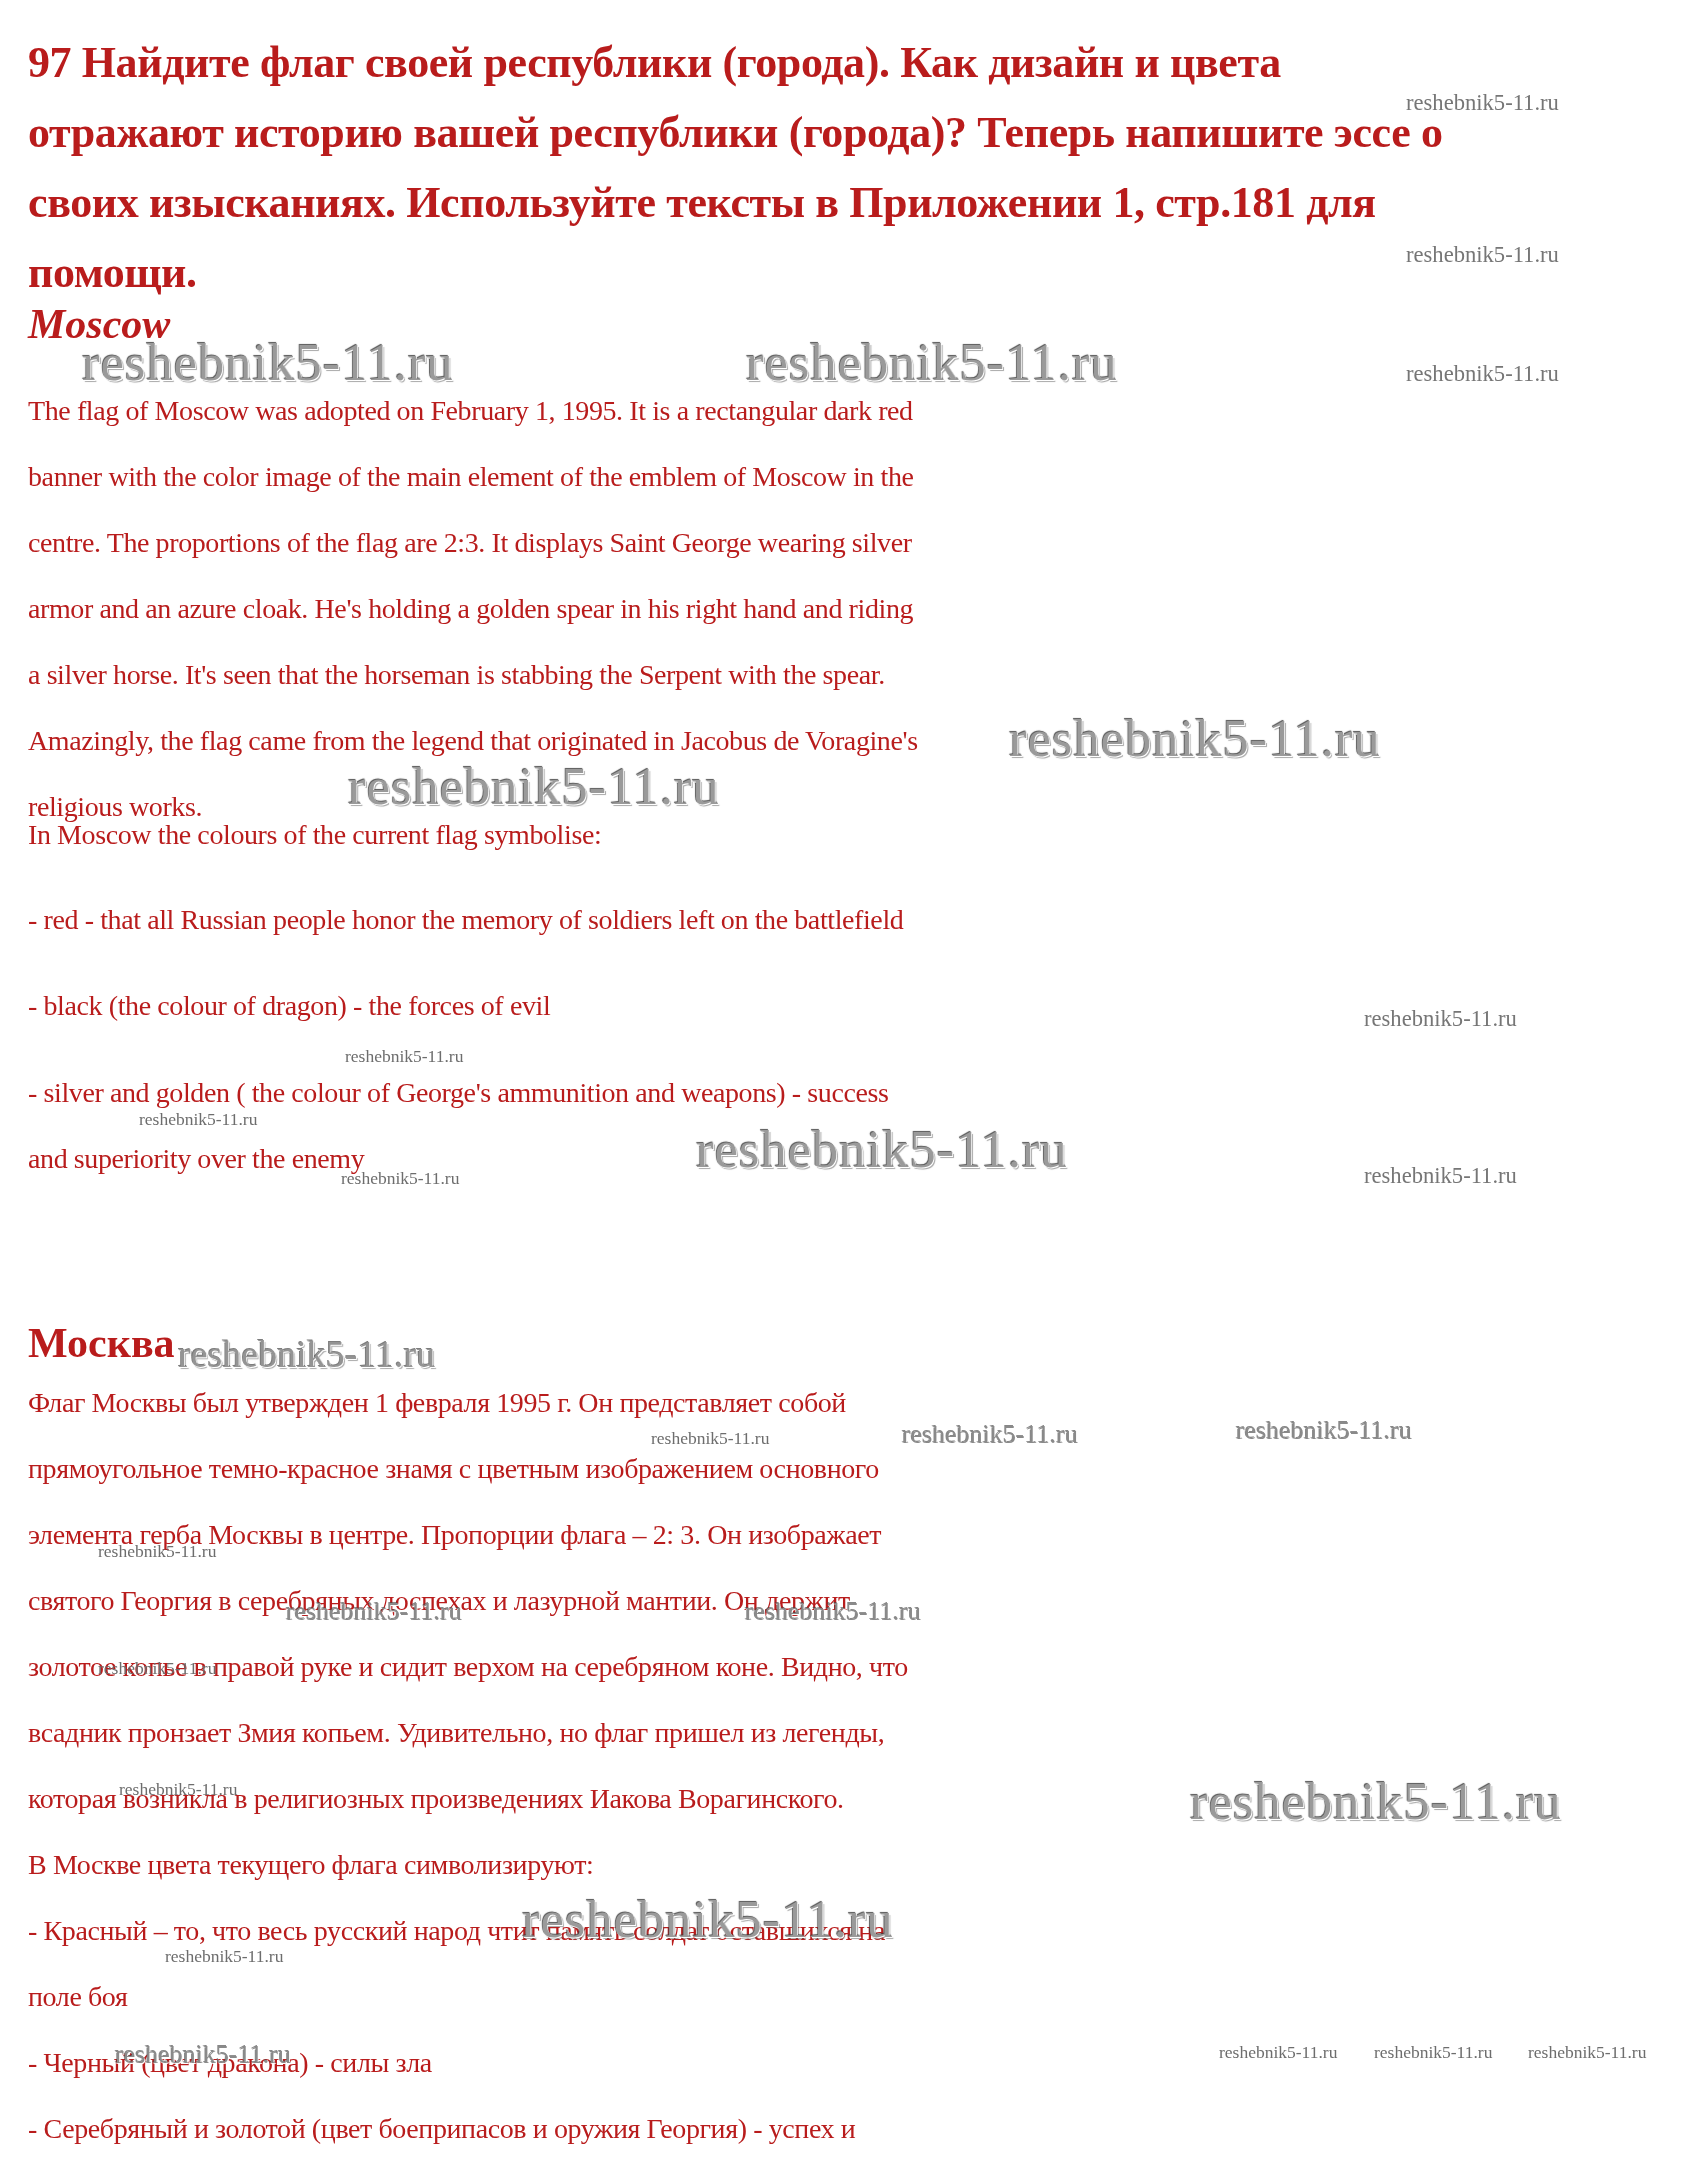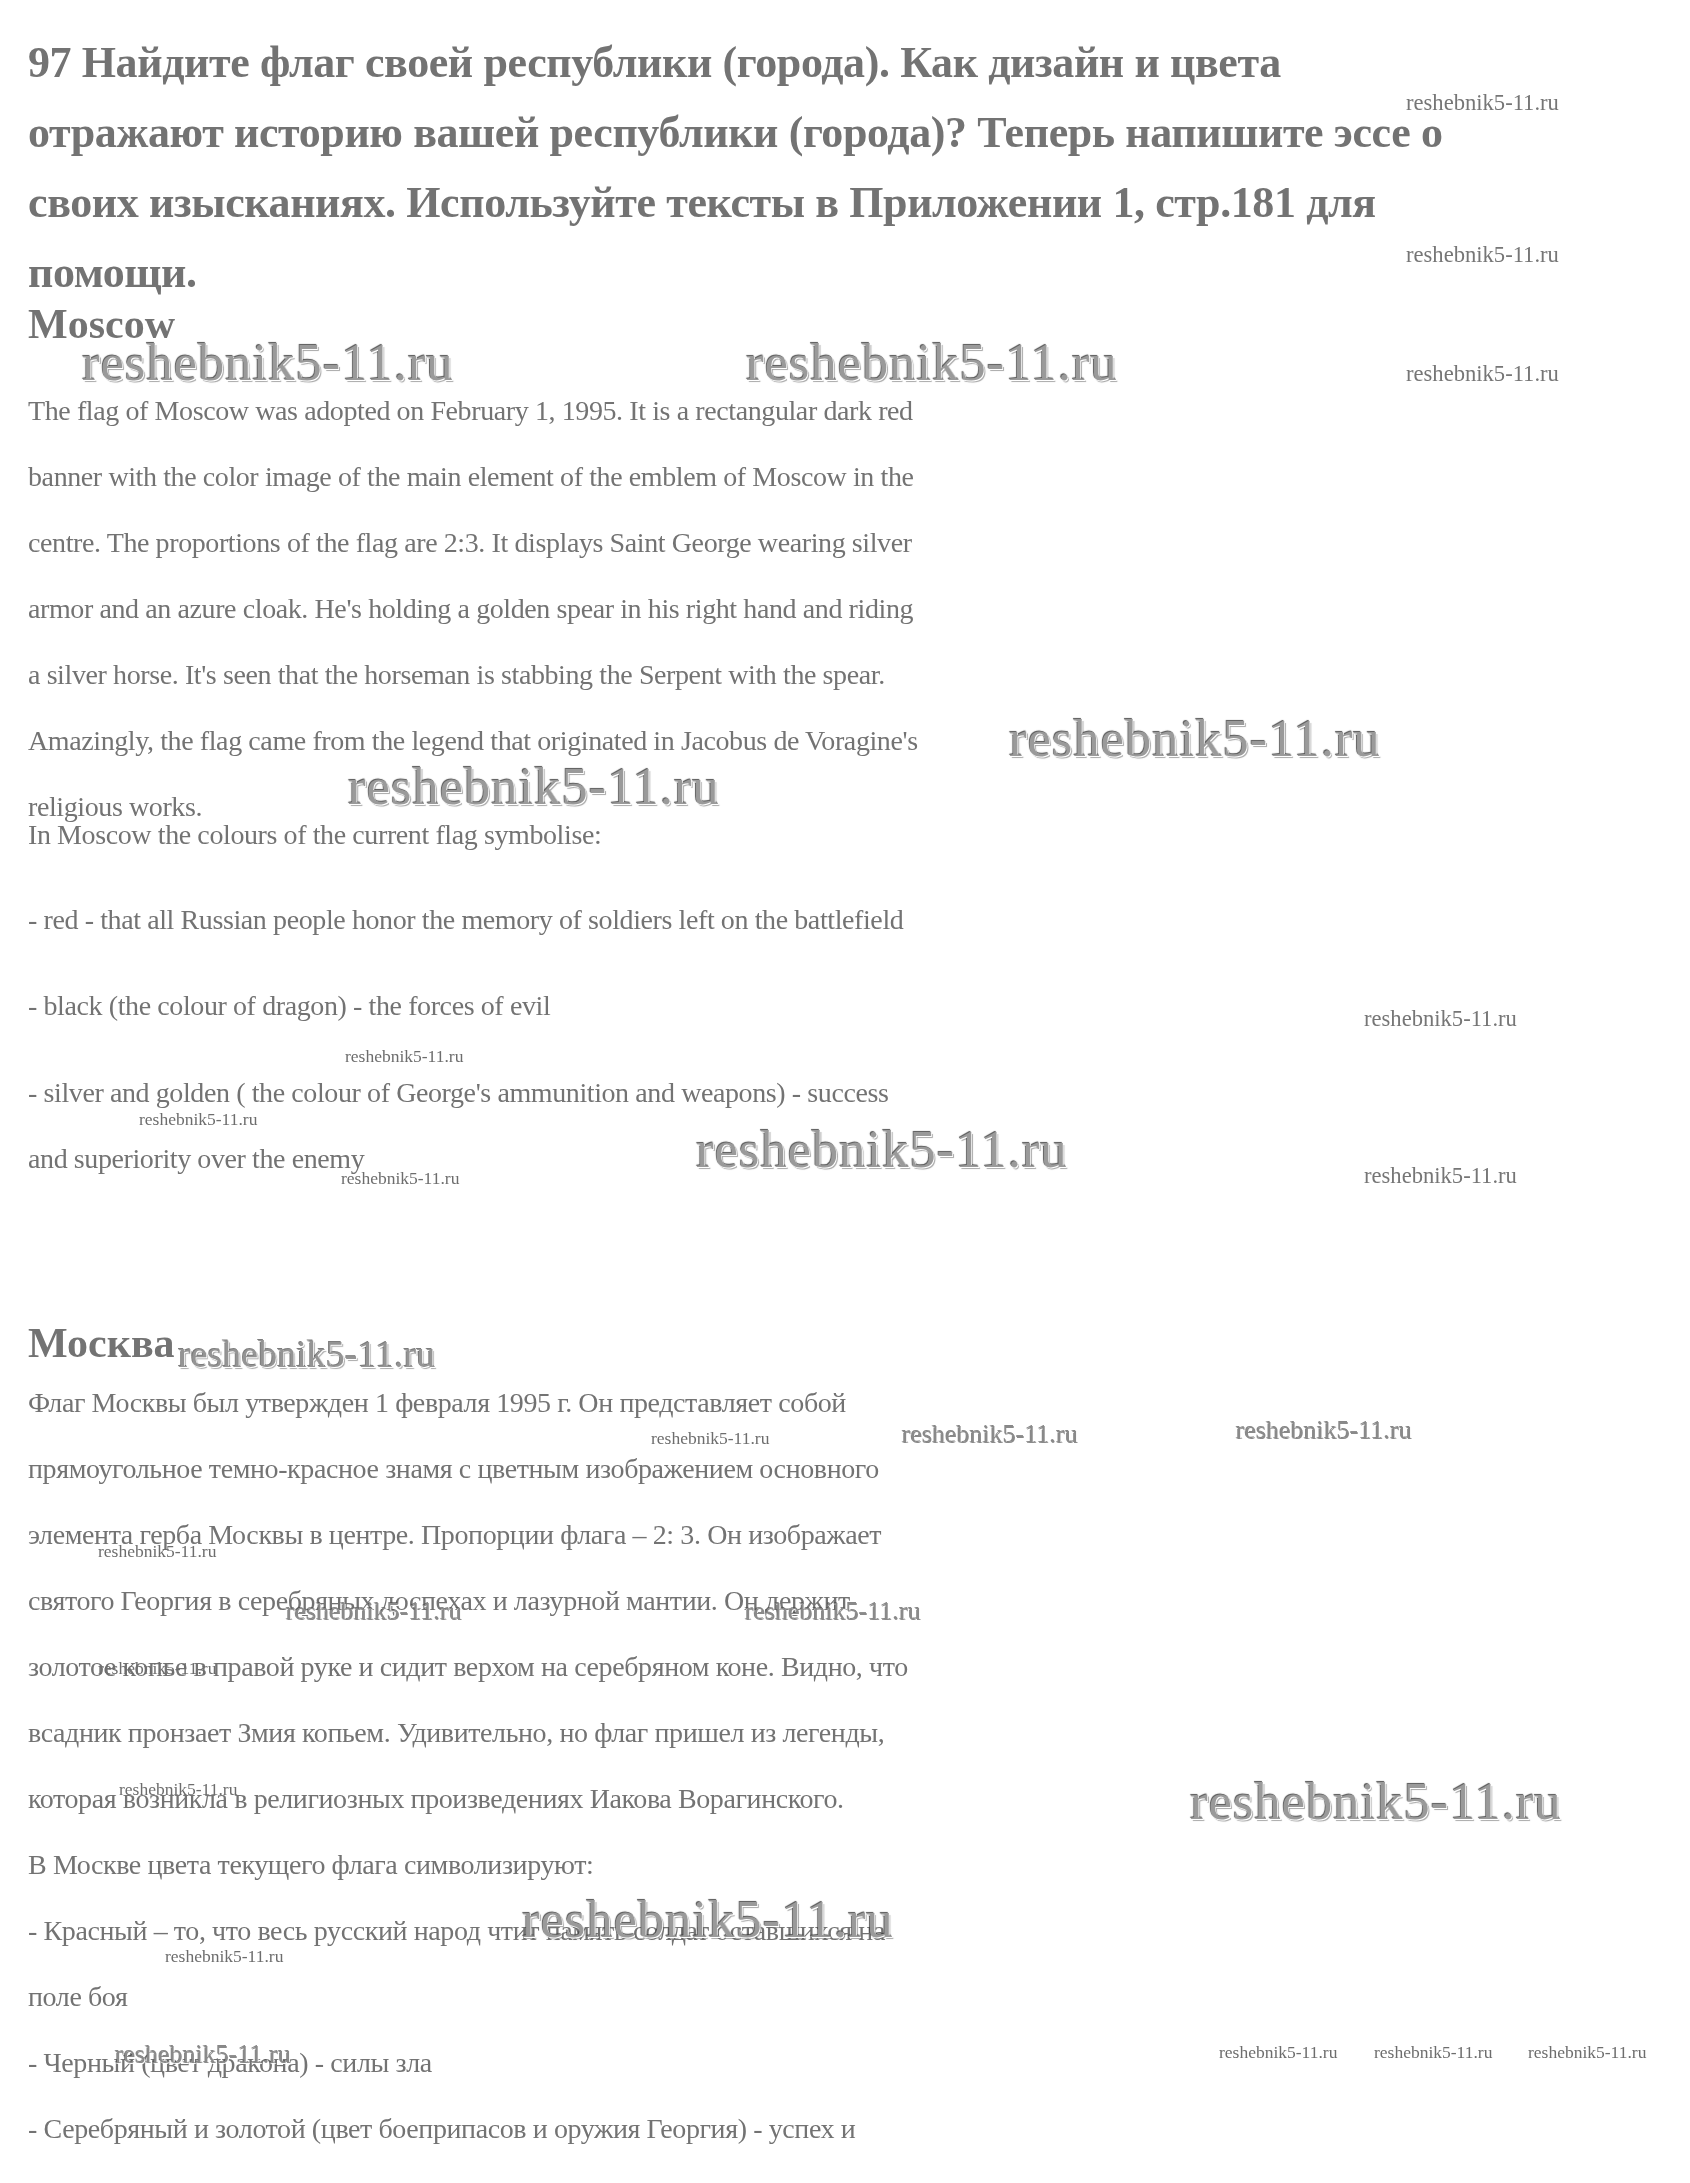--- a/index.html
+++ b/index.html
@@ -12,21 +12,21 @@
     width: 1690px;
     height: 2183px;
     background: #ffffff;
     overflow: hidden;
     font-family: "Liberation Serif", "DejaVu Serif", serif;
     color: #000000;
   }
   .txt {
     position: absolute;
     white-space: pre;
-    color: #737373;
+    color: #b91c1c;
   }
   .task-heading {
     font-weight: bold;
     font-size: 44px;
     line-height: 70px;
     letter-spacing: -0.4px;
   }
   .section-heading {
     font-weight: bold;
     font-size: 42px;
@@ -68,21 +68,21 @@
 </head>
 <body>
 
 <div id="page">
 
   <div class="txt task-heading" style="left:28px; top:27.6px;">97 Найдите флаг своей республики (города). Как дизайн и цвета
 отражают историю вашей республики (города)? Теперь напишите эссе о
 своих изысканиях. Используйте тексты в Приложении 1, стр.181 для
 помощи.</div>
 
-  <div class="txt section-heading" style="left:28px; top:301px;">Moscow</div>
+  <div class="txt section-heading" style="left:28px; top:301px;font-style:italic;">Moscow</div>
 
   <div class="txt body-text" style="left:28px; top:378px;">The flag of Moscow was adopted on February 1, 1995. It is a rectangular dark red
 banner with the color image of the main element of the emblem of Moscow in the
 centre. The proportions of the flag are 2:3. It displays Saint George wearing silver
 armor and an azure cloak. He's holding a golden spear in his right hand and riding
 a silver horse. It's seen that the horseman is stabbing the Serpent with the spear.
 Amazingly, the flag came from the legend that originated in Jacobus de Voragine's
 religious works.</div>
 
   <div class="txt body-text" style="left:28px; top:887px;">- red - that all Russian people honor the memory of soldiers left on the battlefield</div>

